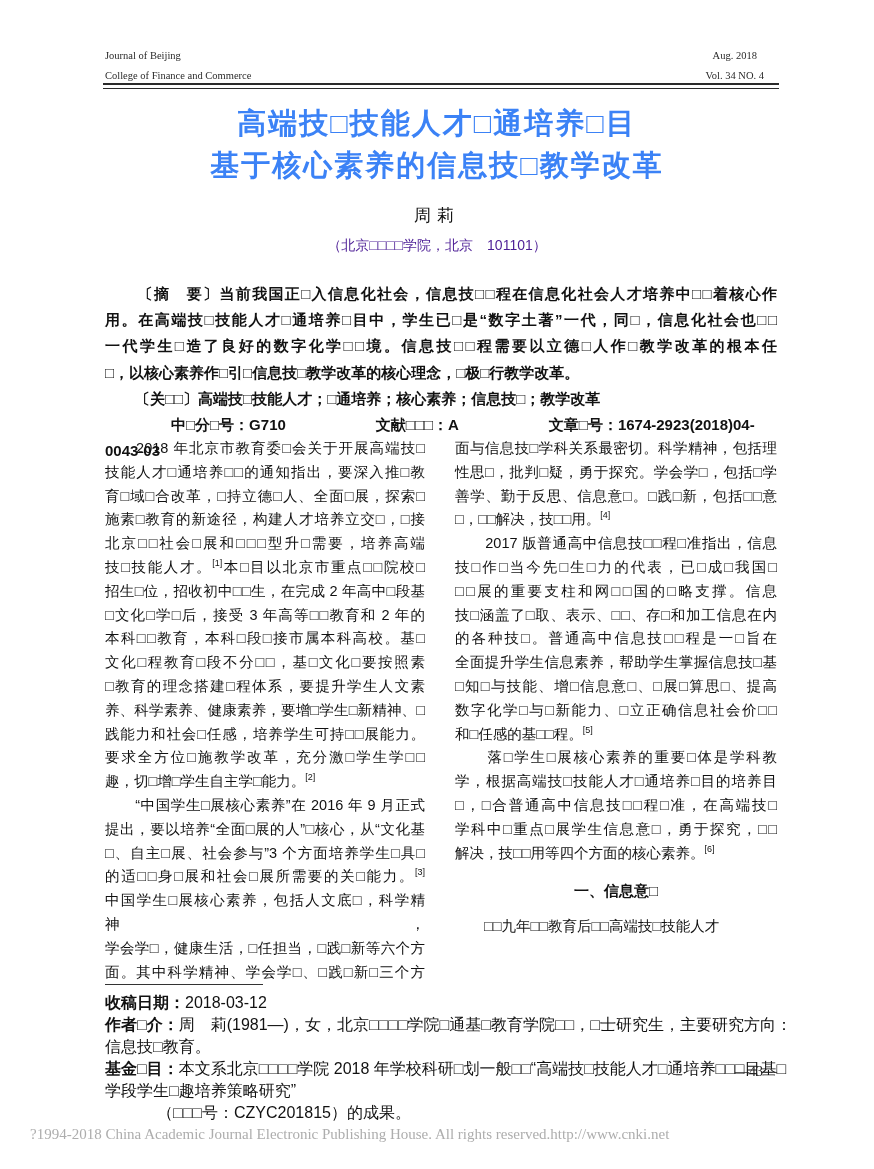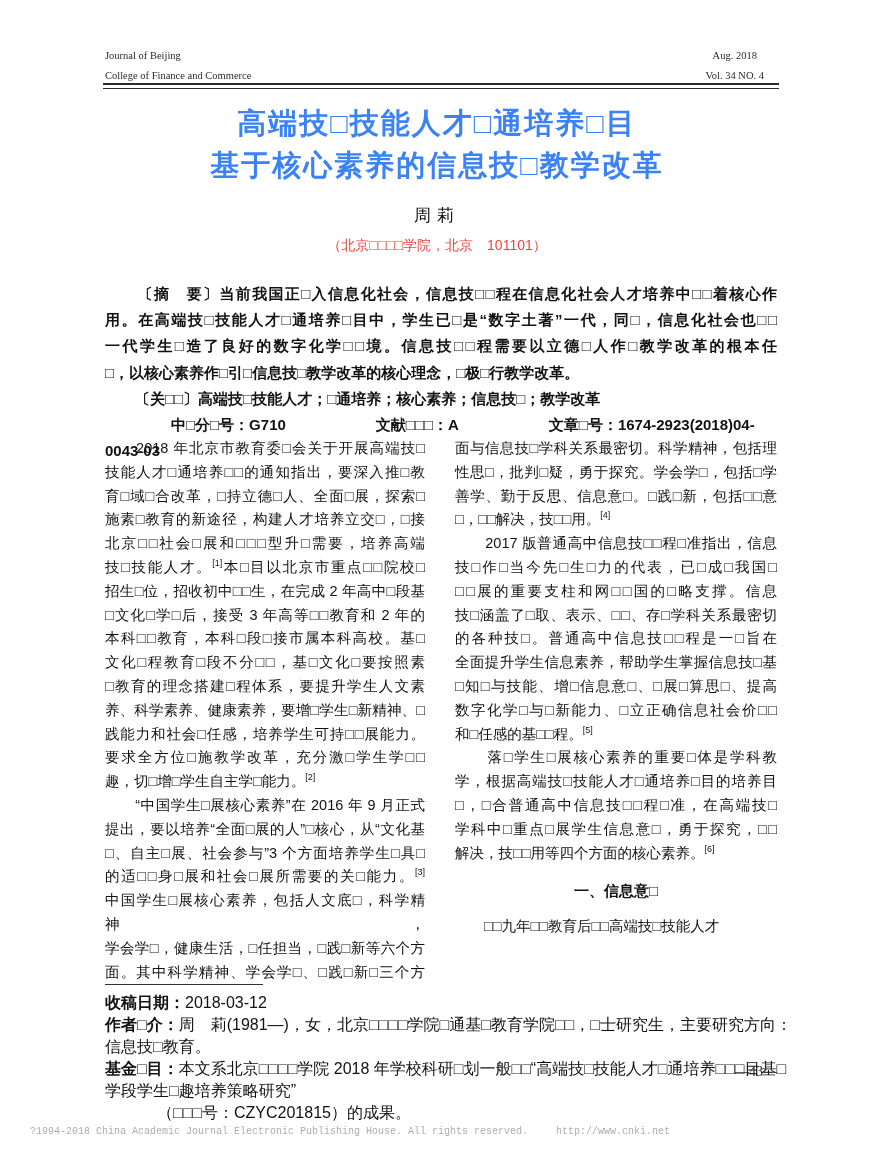--- a/index.html
+++ b/index.html
@@ -14,21 +14,21 @@
   .jh-left { left:105px; text-align:left; }
   .jh-right { right:110px; text-align:center; }
   .head-rule { position:absolute; left:103px; top:83px; width:676px; height:3px;
         border-top:2px solid #2a2a2a; border-bottom:1px solid #2a2a2a; }
   
   .title { position:absolute; left:0; right:0; top:102px; text-align:center;
         font-size:29px; line-height:42px; font-weight:600; letter-spacing:2px; color:#3b82f6; }
   .author { position:absolute; left:0; right:0; top:204px; text-align:center;
         font-size:17px; letter-spacing:6px; color:#111; }
   .affil { position:absolute; left:0; right:0; top:237px; text-align:center;
-        font-size:14px; color:#ef4444; }
+        font-size:14px; color:#4c1d95; }
   
   .abstract-block { position:absolute; left:105px; width:672px; top:281px;
         font-size:15px; line-height:26.2px; font-weight:600; color:#111; }
   .meta-line span { margin-right:54px;margin-left:36px; }
   .meta-line span:last-child { margin-right:0; }
   
   .col { position:absolute; top:437px; font-size:14.5px; line-height:23.8px; color:#111; }
   .col-left  { left:105px; width:320px; }
   .col-right { left:455px; width:322px; }
   .tline { text-align:justify; text-align-last:justify; }
@@ -40,22 +40,22 @@
   .fn-rule { position:absolute; left:105px; top:984px; width:158px;
         border-top:1.5px solid #333; }
   .footnotes { position:absolute; left:105px; width:690px; top:992px;
         font-size:16px; line-height:22px; color:#111; }
   .fn-label { font-weight:700; }
   .fn-cont { padding-left:52px; }
   
   .page-num { position:absolute; right:97px; top:1064px;
         font-family:"Liberation Serif", serif; font-size:14px; color:#222; }
   .cnki-footer { position:absolute; left:30px; top:1126px; width:800px;
-        font-family:Liberation Mono, monospace; font-size:10px; color:#adadad;
-        display:flex; gap:28px; white-space:nowrap; }
+        font-family:Liberation Serif, serif; font-size:15px; color:#adadad;
+        display:flex; white-space:nowrap; }
 </style>
 </head>
 <body>
 
 <div class="page">
 
   <div class="jh jh-left">
     <div>Journal of Beijing</div>
     <div>College of Finance and Commerce</div>
   </div>
@@ -111,21 +111,21 @@
 
   <div class="col col-right">
     <div>
         <div class="tline">面与信息技□学科关系最密切。科学精神，包括理</div>
         <div class="tline">性思□，批判□疑，勇于探究。学会学□，包括□学</div>
         <div class="tline">善学、勤于反思、信息意□。□践□新，包括□□意</div>
         <div class="tline end">□，□□解决，技□□用。<sup>[4]</sup></div>
         <div class="tline">　　2017 版普通高中信息技□□程□准指出，信息</div>
         <div class="tline">技□作□当今先□生□力的代表，已□成□我国□</div>
         <div class="tline">□□展的重要支柱和网□□国的□略支撑。信息</div>
-        <div class="tline">技□涵盖了□取、表示、□□、存□学科关系最密切</div>
+        <div class="tline">技□涵盖了□取、表示、□□、存□和加工信息在内</div>
         <div class="tline">的各种技□。普通高中信息技□□程是一□旨在</div>
         <div class="tline">全面提升学生信息素养，帮助学生掌握信息技□基</div>
         <div class="tline">□知□与技能、增□信息意□、□展□算思□、提高</div>
         <div class="tline">数字化学□与□新能力、□立正确信息社会价□□</div>
         <div class="tline end">和□任感的基□□程。<sup>[5]</sup></div>
         <div class="tline">　　落□学生□展核心素养的重要□体是学科教</div>
         <div class="tline">学，根据高端技□技能人才□通培养□目的培养目</div>
         <div class="tline">□，□合普通高中信息技□□程□准，在高端技□</div>
         <div class="tline">学科中□重点□展学生信息意□，勇于探究，□□</div>
         <div class="tline end">解决，技□□用等四个方面的核心素养。<sup>[6]</sup></div>

